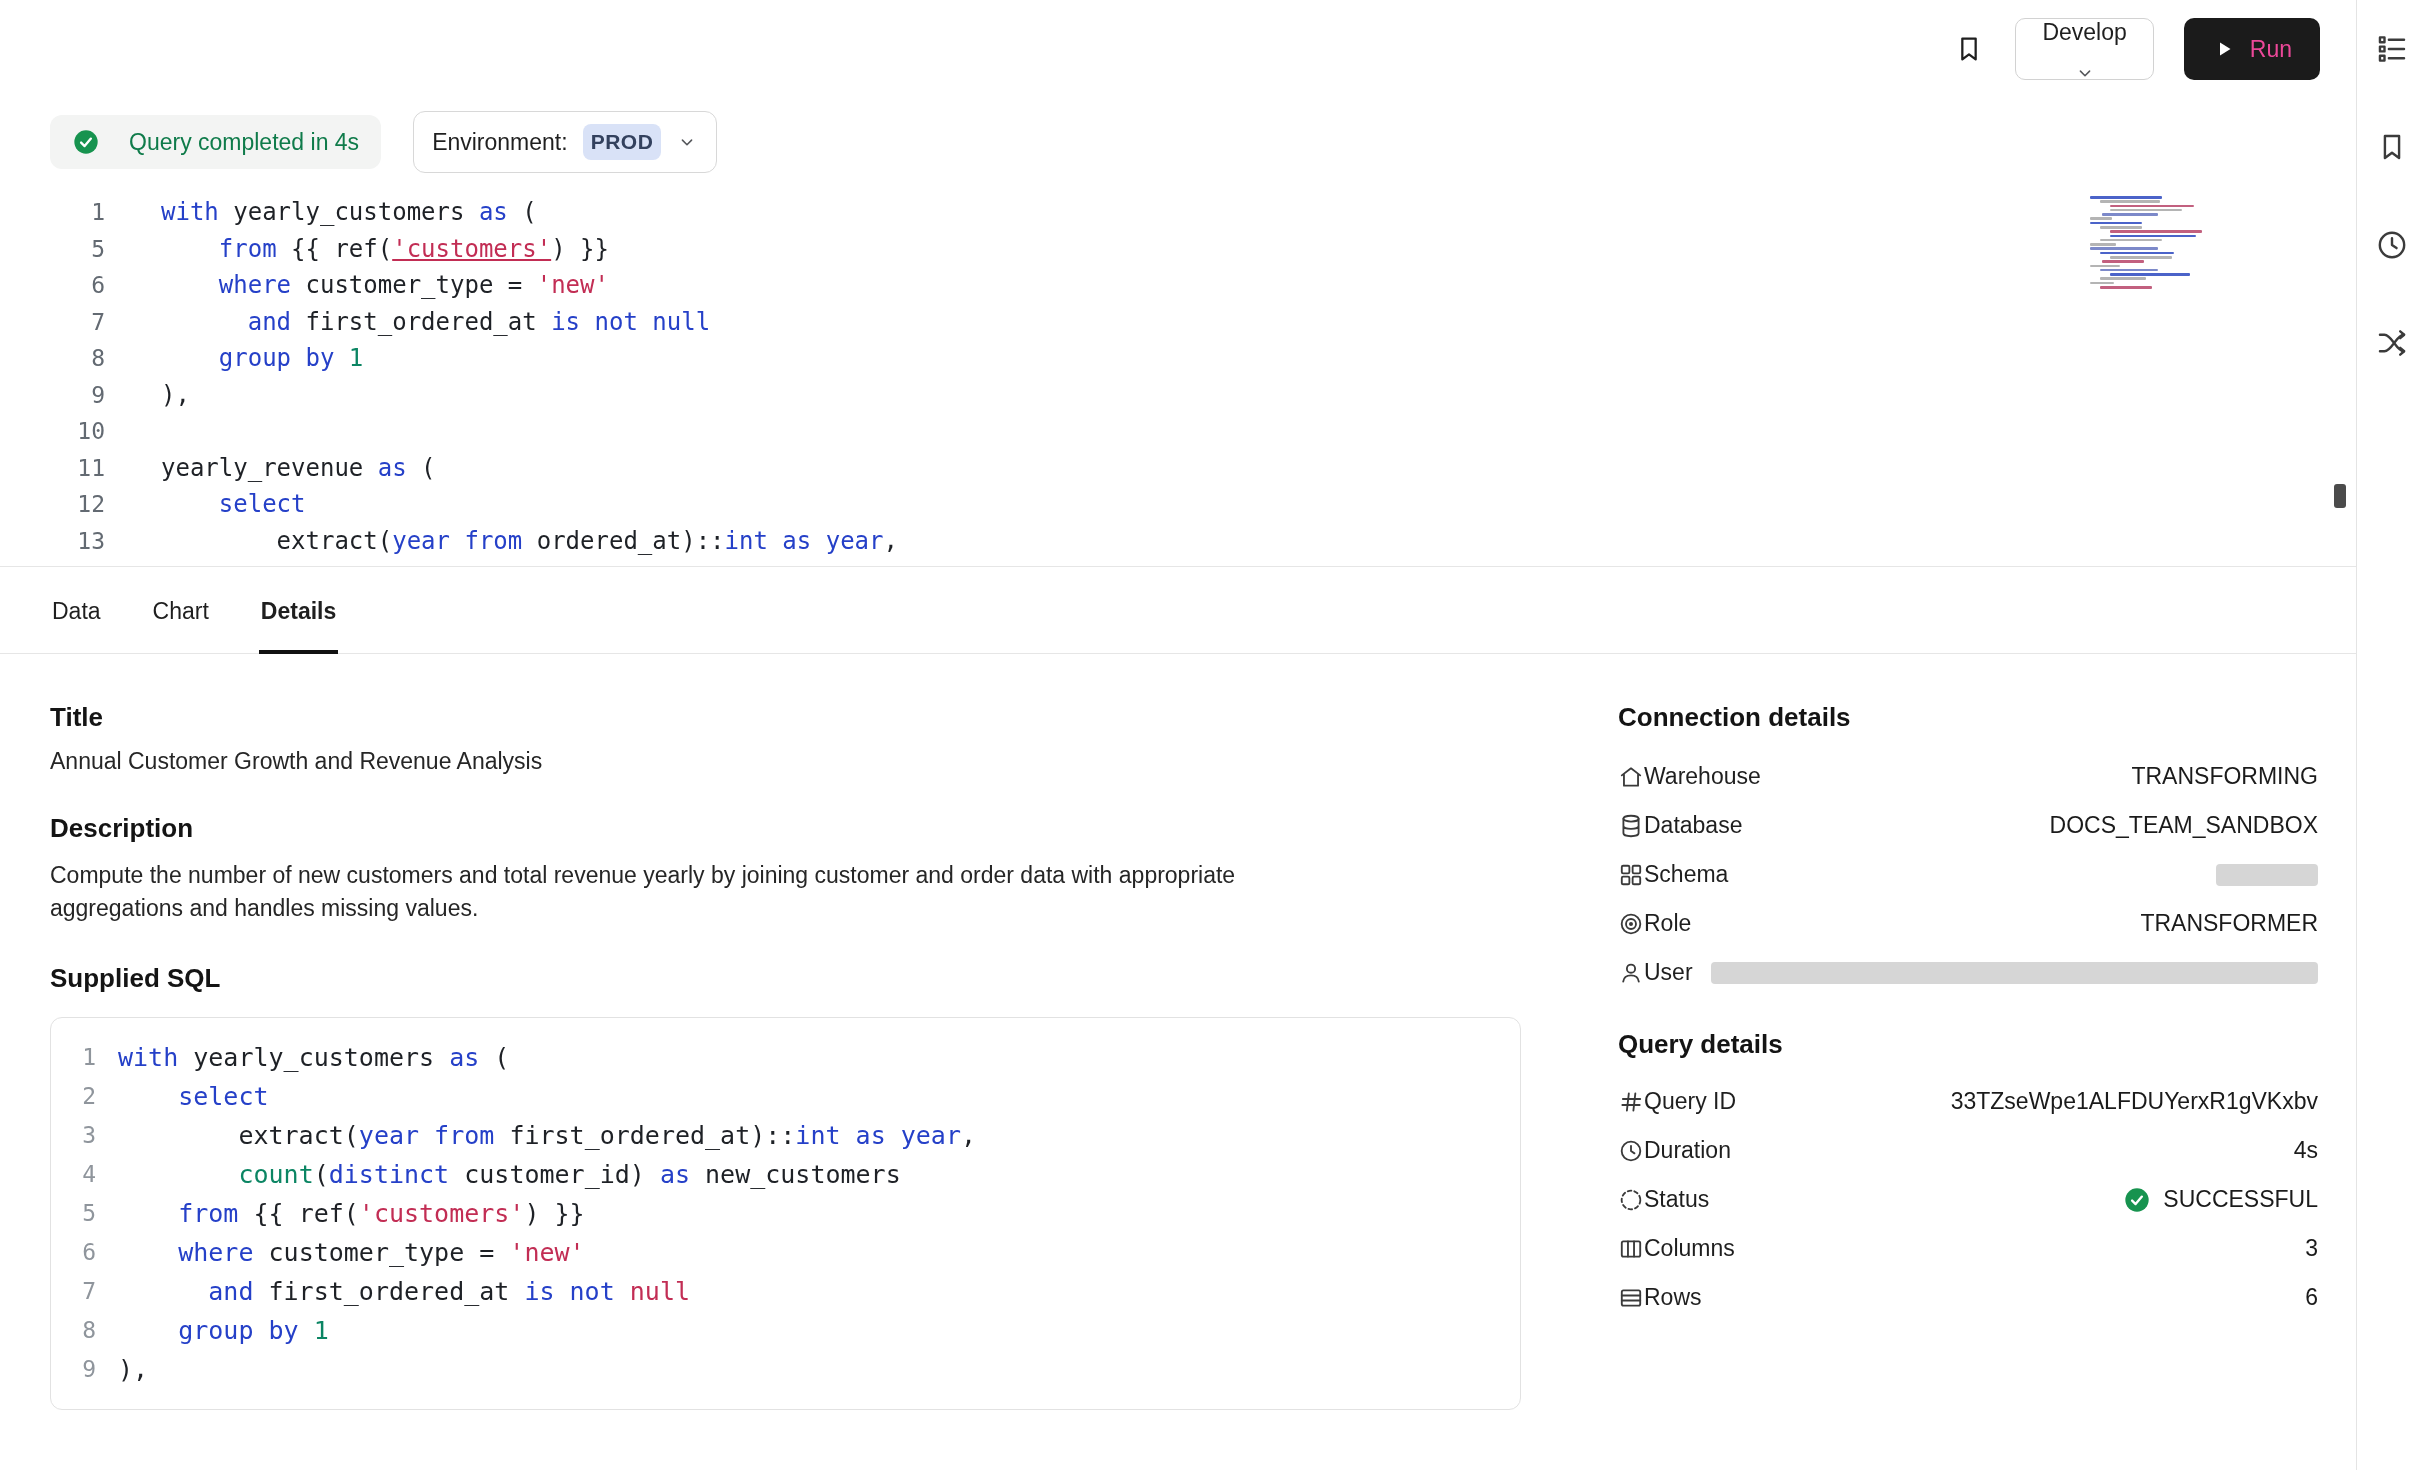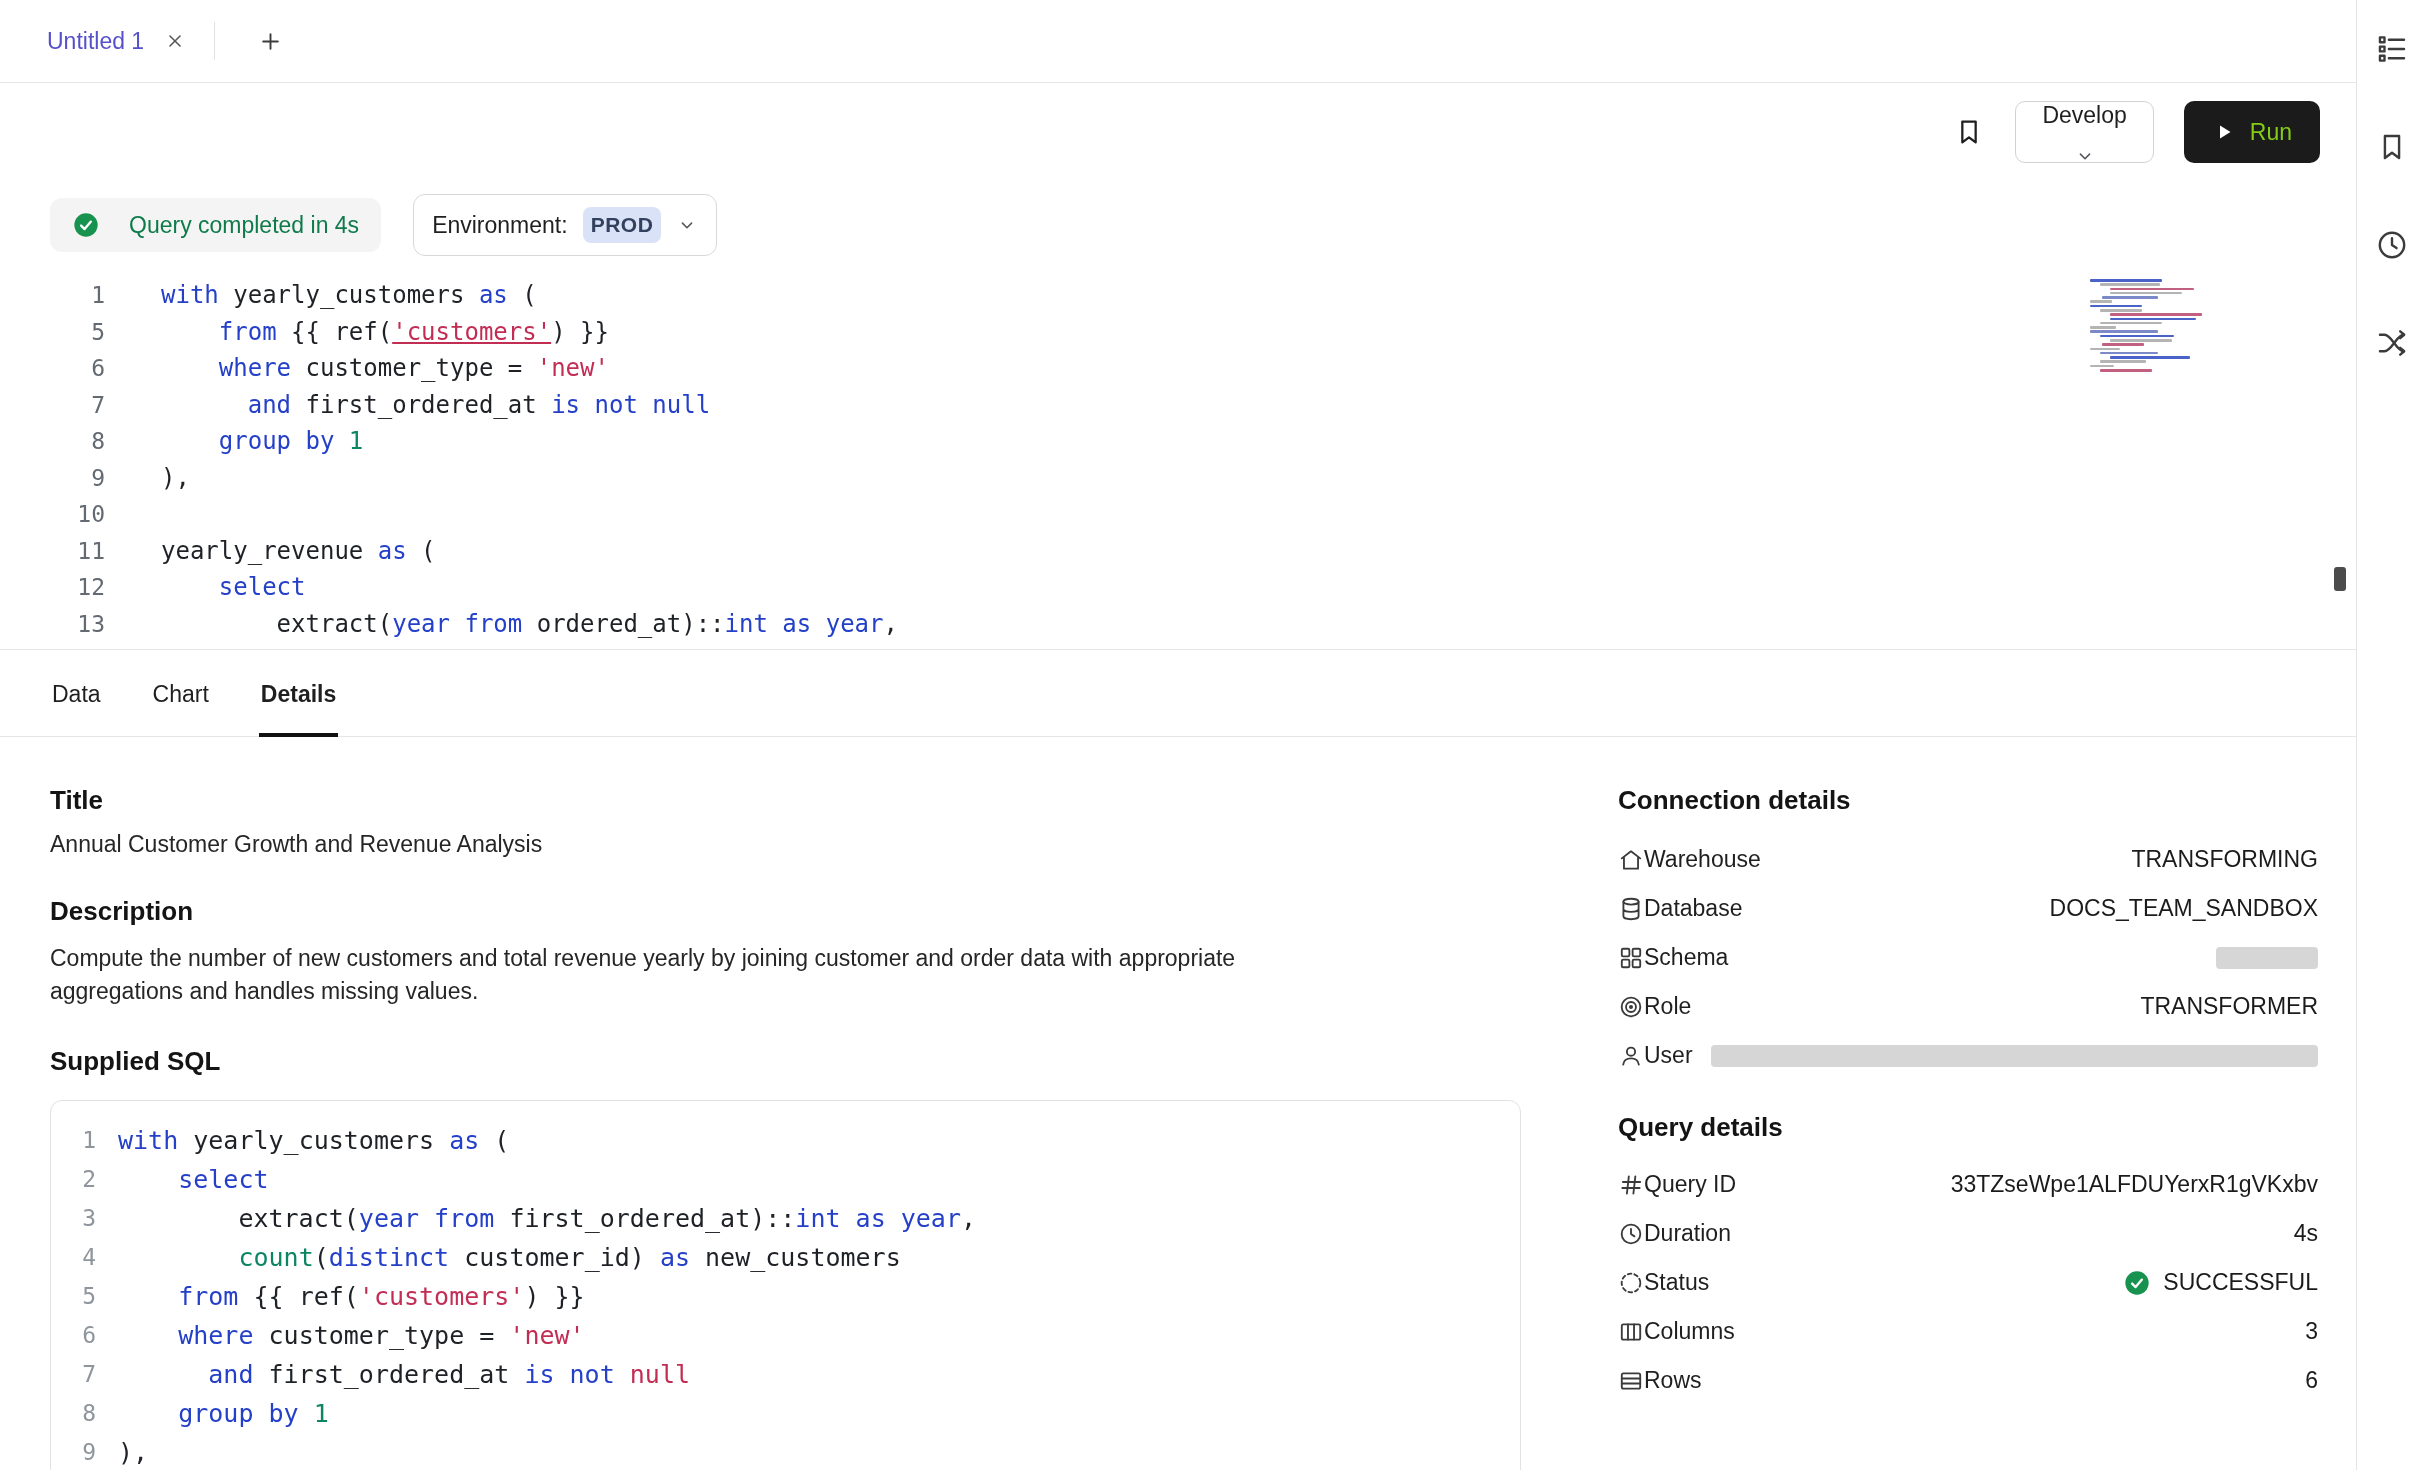--- a/index.html
+++ b/index.html
@@ -20,21 +20,21 @@
   .tab-close svg{width:22px;height:22px;}
   .tab-divider{width:1px;height:38px;background:#e2e2e2;}
   .tab-add{margin-left:40px;width:30px;height:30px;border:none;background:none;color:#3c3c3c;display:flex;align-items:center;justify-content:center;cursor:pointer;padding:0;}
   .tab-add svg{width:27px;height:27px;}
 
   
   .toolbar{flex:0 0 98px;display:flex;align-items:center;justify-content:flex-end;padding-right:36px;gap:30px;}
   .bookmark-btn{width:32px;height:32px;color:#1f1f1f;background:none;border:none;display:flex;cursor:pointer;padding:0;}
   .bookmark-btn svg{width:32px;height:32px;}
   .develop-btn{height:62px;padding:0 26px;border:1px solid #d2d2d2;border-radius:10px;background:#fff;font-size:23px;color:#1f1f1f;display:flex;align-items:center;gap:16px;cursor:pointer;font-family:inherit;flex-direction:column;}
-  .run-btn{height:62px;padding:0 28px;border:none;border-radius:10px;background:var(--run-button,#1b1b1b);color:#84cc16;font-size:23px;display:flex;align-items:center;gap:14px;cursor:pointer;font-family:inherit;}
+  .run-btn{height:62px;padding:0 28px;border:none;border-radius:10px;background:var(--run-button,#1b1b1b);color:#ec4899;font-size:23px;display:flex;align-items:center;gap:14px;cursor:pointer;font-family:inherit;}
   .chev{width:22px;height:22px;color:#55575b;display:flex;}
   .chev svg{width:22px;height:22px;}
   .play{width:24px;height:24px;display:flex;}
   .play svg{width:24px;height:24px;}
 
   
   .statusbar{flex:0 0 88px;display:flex;align-items:center;padding-left:50px;gap:32px;}
   .status-pill{display:flex;align-items:center;gap:29px;background:#f3f4f3;border-radius:12px;padding:13px 22px;font-size:23px;font-weight:500;color:var(--success,#0f7b4a);}
   .check{width:28px;height:28px;display:flex;}
   .check svg{width:28px;height:28px;}
@@ -86,36 +86,20 @@
   .redact{display:inline-block;height:22px;background:#d6d6d6;border-radius:4px;}
   .redact.sm{width:102px;}
   .redact.lg{width:607px;}
 </style>
 </head>
 <body>
 
 <div class="app">
   <div class="main">
 
-    <div class="tabbar">
-      <div class="tab">
-        <span class="tab-label">Untitled 1</span>
-        <span class="tab-close">
-            <svg viewBox="0 0 24 24" fill="none" stroke="currentColor" stroke-width="1.7" stroke-linecap="round" stroke-linejoin="round">
-              <path d="M6.5 6.5l11 11M17.5 6.5l-11 11"></path>
-            </svg>
-          </span>
-      </div>
-      <div class="tab-divider"></div>
-      <button class="tab-add">
-          <svg viewBox="0 0 24 24" fill="none" stroke="currentColor" stroke-width="1.7" stroke-linecap="round" stroke-linejoin="round">
-            <path d="M12 5.5v13M5.5 12h13"></path>
-          </svg>
-        </button>
-    </div>
 
     <div class="toolbar">
       <button class="bookmark-btn">
           <svg viewBox="0 0 24 24" fill="none" stroke="currentColor" stroke-width="1.7" stroke-linecap="round" stroke-linejoin="round">
             <path d="M7 4.2h10v15.6l-5-3.8-5 3.8z"></path>
           </svg>
         </button>
       <button class="develop-btn">
         <span>Develop</span>
         <span class="chev">

